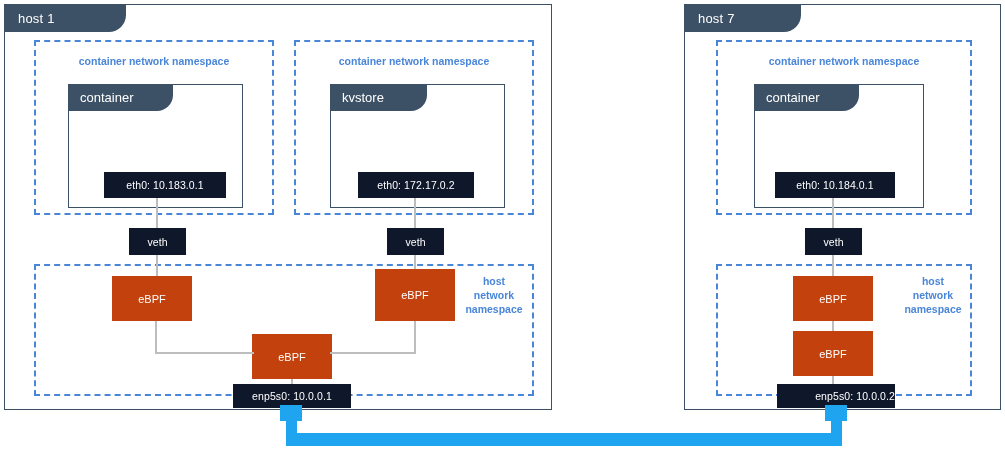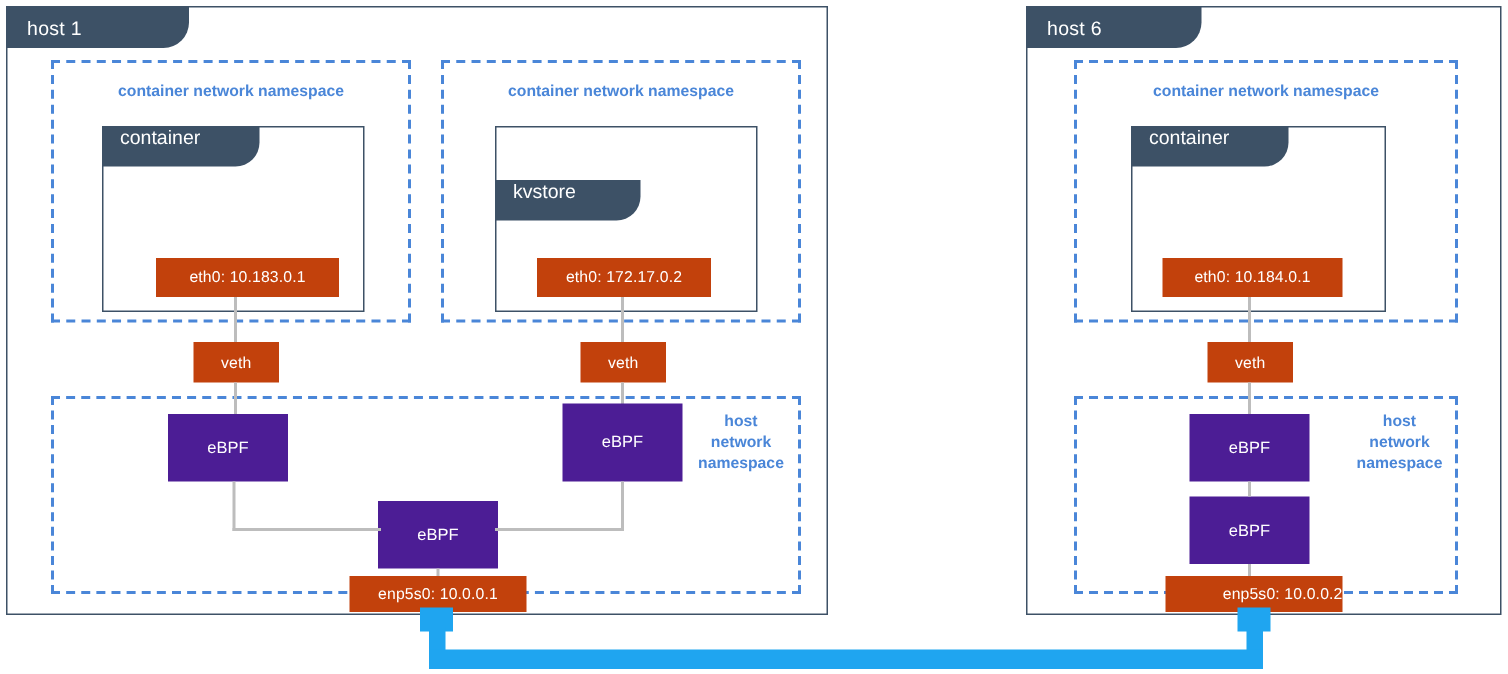--- a/index.html
+++ b/index.html
@@ -50,40 +50,40 @@
   
   .container-card{
     border:1.5px solid #3D5166;
     background:#ffffff;
   }
   .container-tab{
     background:#3D5166;
     color:#ffffff;
     font-size:13px;
     display:flex;
-    align-items:flex-start;
+    align-items:center;
     padding-left:12px;
     border-bottom-right-radius:16px;
   }
 
   
   .chip{
-    background:#c2410c;
+    background:#0f172a;
     color:#ffffff;
     font-size:10.5px;
     display:flex;
     align-items:center;
     justify-content:center;
     letter-spacing:.1px;
   }
   .chip.eth{font-size:10.5px;}
 
   
   .ebpf{
-    background:#4c1d95;
+    background:#c2410c;
     color:#ffffff;
     font-size:11px;
     display:flex;
     align-items:center;
     justify-content:center;
   }
 
   
   .wire{background:#BDBDBD;}
 
@@ -109,21 +109,21 @@
 
   <div class="abs container-card" style="left:68px;top:84px;width:175px;height:124px;"></div>
   <div class="abs container-tab" style="left:68px;top:84px;width:105px;height:27px;">
     <span>container</span>
   </div>
   <div class="abs chip eth" style="left:104px;top:172px;width:122px;height:26px;">
     <span>eth0: 10.183.0.1</span>
   </div>
 
   <div class="abs container-card" style="left:330px;top:84px;width:175px;height:124px;"></div>
-  <div class="abs container-tab" style="left:330px;top:84px;width:97px;height:27px;margin-top:36px;">
+  <div class="abs container-tab" style="left:330px;top:84px;width:97px;height:27px;">
     <span>kvstore</span>
   </div>
   <div class="abs chip eth" style="left:358px;top:172px;width:116px;height:26px;">
     <span>eth0: 172.17.0.2</span>
   </div>
 
   <div class="abs wire" style="left:156px;top:198px;width:2px;height:30px;"></div>
   <div class="abs wire" style="left:414px;top:198px;width:2px;height:30px;"></div>
 
   <div class="abs chip" style="left:129px;top:228px;width:57px;height:27px;">
@@ -159,21 +159,21 @@
 
   <div class="abs wire" style="left:291px;top:379px;width:2px;height:8px;"></div>
 
   <div class="abs chip" style="left:233px;top:384px;width:118px;height:24px;">
     <span>enp5s0: 10.0.0.1</span>
   </div>
 
   <div class="abs host-frame" style="left:684px;top:4px;width:317px;height:406px;"></div>
 
   <div class="abs host-tab" style="left:684px;top:4px;width:117px;height:28px;">
-    <span>host 6</span>
+    <span>host 7</span>
   </div>
 
   <div class="abs ns-box" style="left:716px;top:40px;width:256px;height:175px;"></div>
   <div class="abs ns-label" style="left:716px;top:54px;width:256px;">container network namespace</div>
 
   <div class="abs container-card" style="left:754px;top:84px;width:170px;height:124px;"></div>
   <div class="abs container-tab" style="left:754px;top:84px;width:105px;height:27px;">
     <span>container</span>
   </div>
   <div class="abs chip eth" style="left:775px;top:172px;width:120px;height:26px;">

